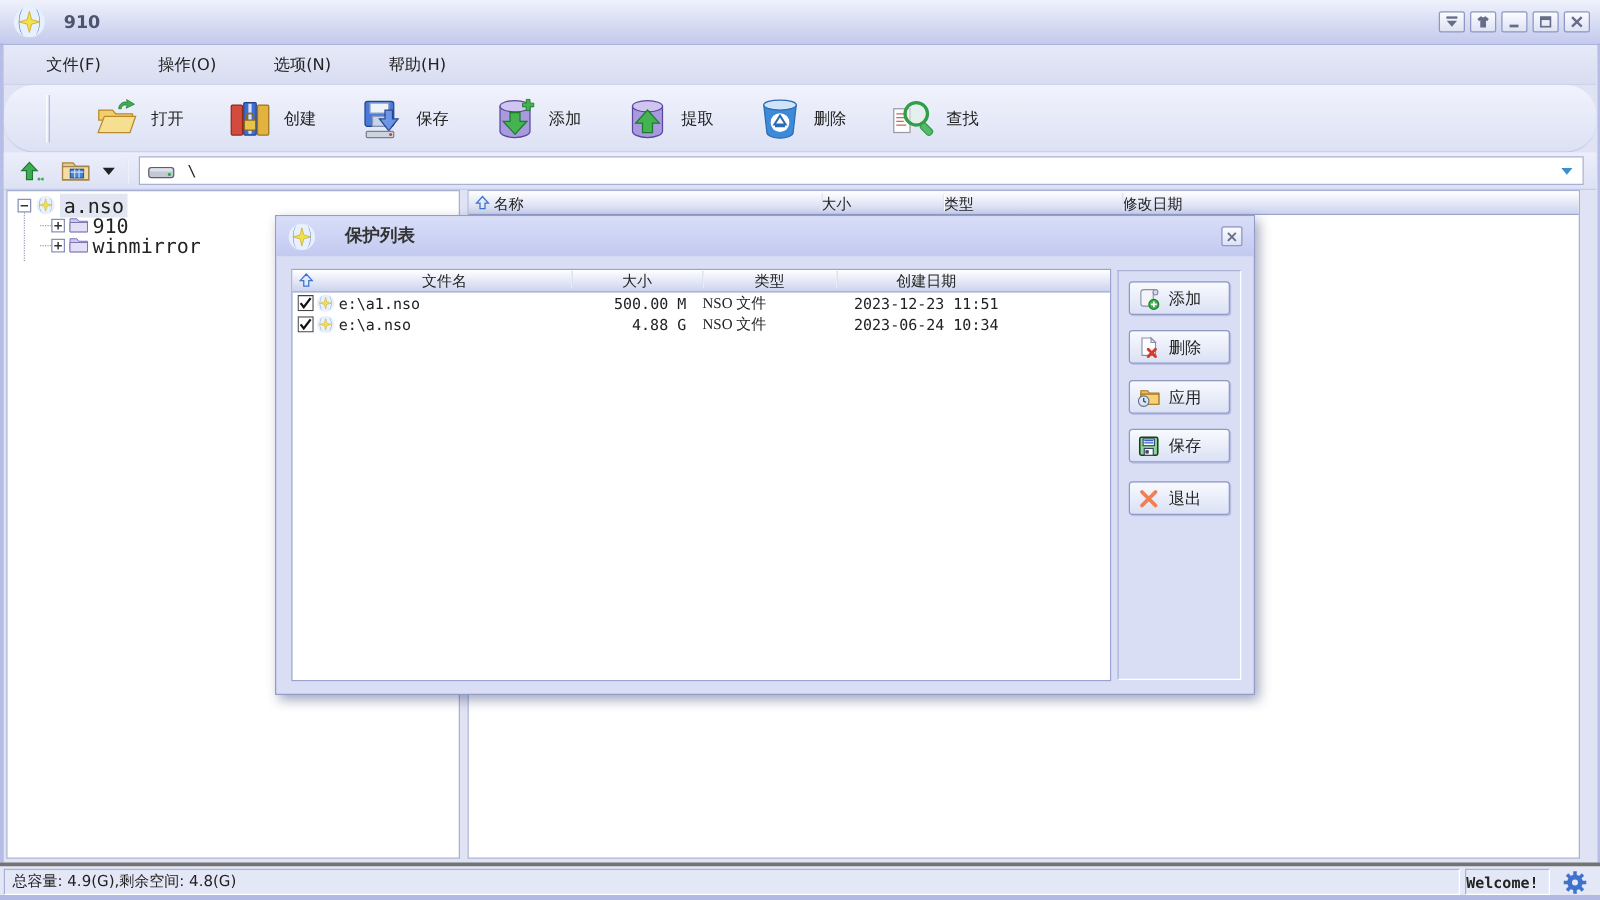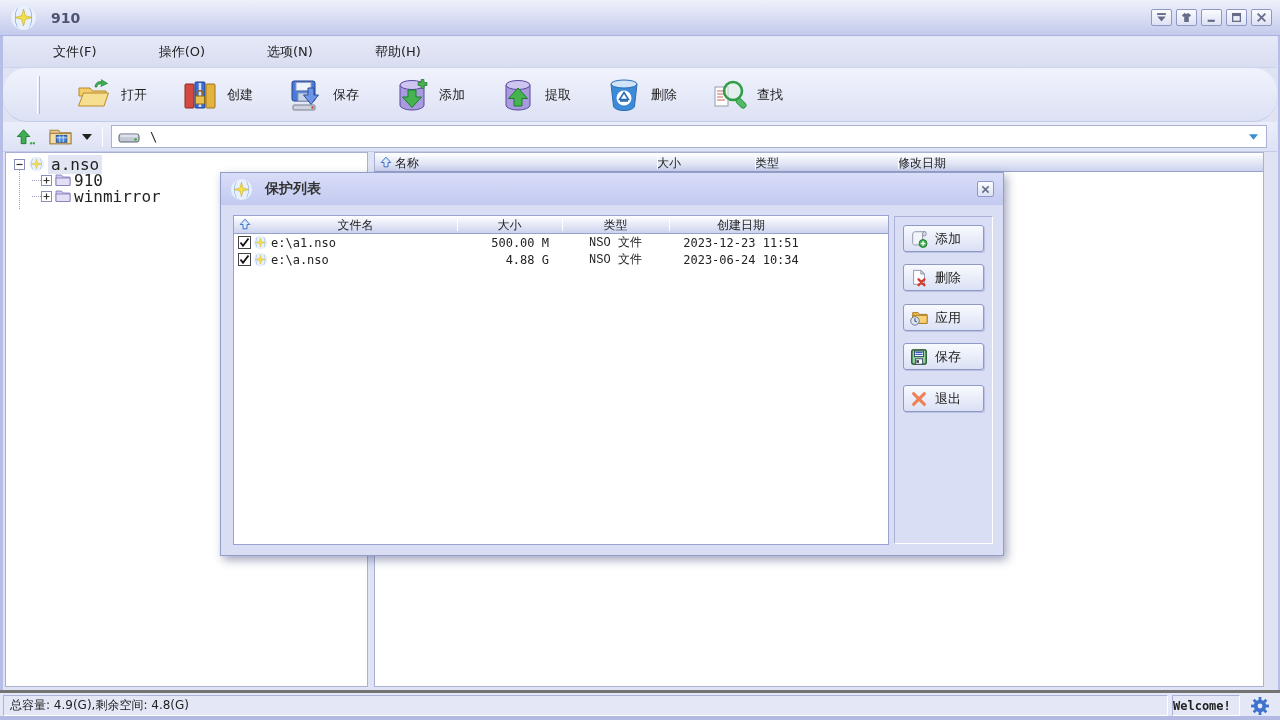--- a/index.html
+++ b/index.html
@@ -16,21 +16,21 @@
   .app-title { margin-left:14px; font-weight:bold; font-size:14px; color:#4e5370; }
   .win-controls { position:absolute; right:8px; top:9px; display:flex; gap:4px; }
   .win-btn { width:21px; height:17px; border:1px solid #8f98c4; border-radius:2px;
              background:linear-gradient(#fbfcff,#dde2f4); display:flex; align-items:center; justify-content:center; }
   .win-btn svg { width:11px; height:11px; }
 
   
   .menubar { position:absolute; left:3px; top:36px; width:1274px; height:32px;
              background:linear-gradient(#e6e9f7,#d9ddf1); display:flex; align-items:center;
              padding-left:28px; gap:34px; border-bottom:1px solid #cdd3ec; }
-  .menu-item { padding:3px 6px; cursor:default;margin-left:16px; }
+  .menu-item { padding:3px 6px; cursor:default; }
 
   
   .toolbar { position:absolute; left:3px; top:68px; width:1274px; height:54px;
              background:linear-gradient(#f1f3fc,#dce1f4); border-bottom:1px solid #c4cbe8;
              display:flex; align-items:center; padding-left:34px;border-radius:24px; }
   .grip { width:3px; height:38px; border-left:1px solid #ffffff; border-right:1px solid #b4bcde; margin-right:32px; }
   .tb-btn { display:flex; align-items:center; gap:9px; margin-right:27px; padding:2px 4px; border-radius:3px; }
   .tb-btn svg { width:36px; height:34px; }
   .tb-label { font-size:13px; }
 
@@ -75,38 +75,38 @@
   .sb-gear { position:absolute; right:10px; top:3px; width:20px; height:20px; }
   .frame-bottom { position:absolute; left:0; top:716px; width:1280px; height:4px; background:#b2bae4; }
 
   
   .dialog { position:absolute; left:220px; top:172px; width:784px; height:384px;
             background:#d9def5; border:1px solid #949cc9; box-shadow:3px 4px 9px rgba(50,60,110,.45);
             z-index:10; }
   .dlg-titlebar { position:absolute; left:0; top:0; width:100%; height:32px;
                   background:linear-gradient(#d9ddf8,#c2caf0); display:flex; align-items:center; }
   .dlg-titlebar .logo { width:23px; height:23px; margin-left:9px; }
-  .dlg-title { margin-left:12px; font-weight:bold; font-size:14px; color:#333; }
+  .dlg-title { margin-left:23px; font-weight:bold; font-size:14px; color:#333; }
   .dlg-close { position:absolute; right:9px; top:8px; width:17px; height:16px; border:1px solid #8f98c4;
                border-radius:2px; background:linear-gradient(#fbfcff,#dde2f4);
                display:flex; align-items:center; justify-content:center; }
   .dlg-close svg { width:9px; height:9px; }
 
   .dlg-table { position:absolute; left:12px; top:42px; width:656px; height:330px; background:#fff;
                border:1px solid #9aa2cf; }
   .dlg-header { position:relative; height:18px; background:linear-gradient(#ffffff,#ccd3ee);
                 border-bottom:1px solid #97a1cc; font-size:12px; }
   .dlg-header .hcell { position:absolute; top:1px; text-align:center; }
   .dlg-row { position:relative; height:17px; font-family:"DejaVu Sans Mono", monospace; font-size:12px;
              display:flex; align-items:center; }
   .cb { width:13px; height:13px; margin-left:4px; flex:none; }
   .row-logo { width:15px; height:15px; margin-left:2px; flex:none; }
   .cell-name { margin-left:3px; }
   .cell-size { position:absolute; right:calc(100% - 315px); } 
-  .cell-type { position:absolute; left:328px; width:107px; text-align:center; font-family:Liberation Mono, monospace; }
+  .cell-type { position:absolute; left:328px; width:107px; text-align:left; font-family:Liberation Serif, serif; }
   .cell-date { position:absolute; left:435px; width:144px; text-align:center; }
 
   .dlg-buttons { position:absolute; left:673px; top:43px; width:99px; height:328px; border:1px solid #aab2d8;
                  border-right-color:#fff; border-bottom-color:#fff; }
   .dlg-btn { position:absolute; left:8px; width:81px; height:27px; border:1px solid #8f9ac4; border-radius:3px;
              background:linear-gradient(#f8fafe,#dbe1f5); display:flex; align-items:center;
              box-shadow:1px 1px 0 #b9c0e2; font-size:13px; }
   .dlg-btn svg { width:18px; height:18px; margin:0 7px 0 6px; flex:none; }
 </style>
 </head>

